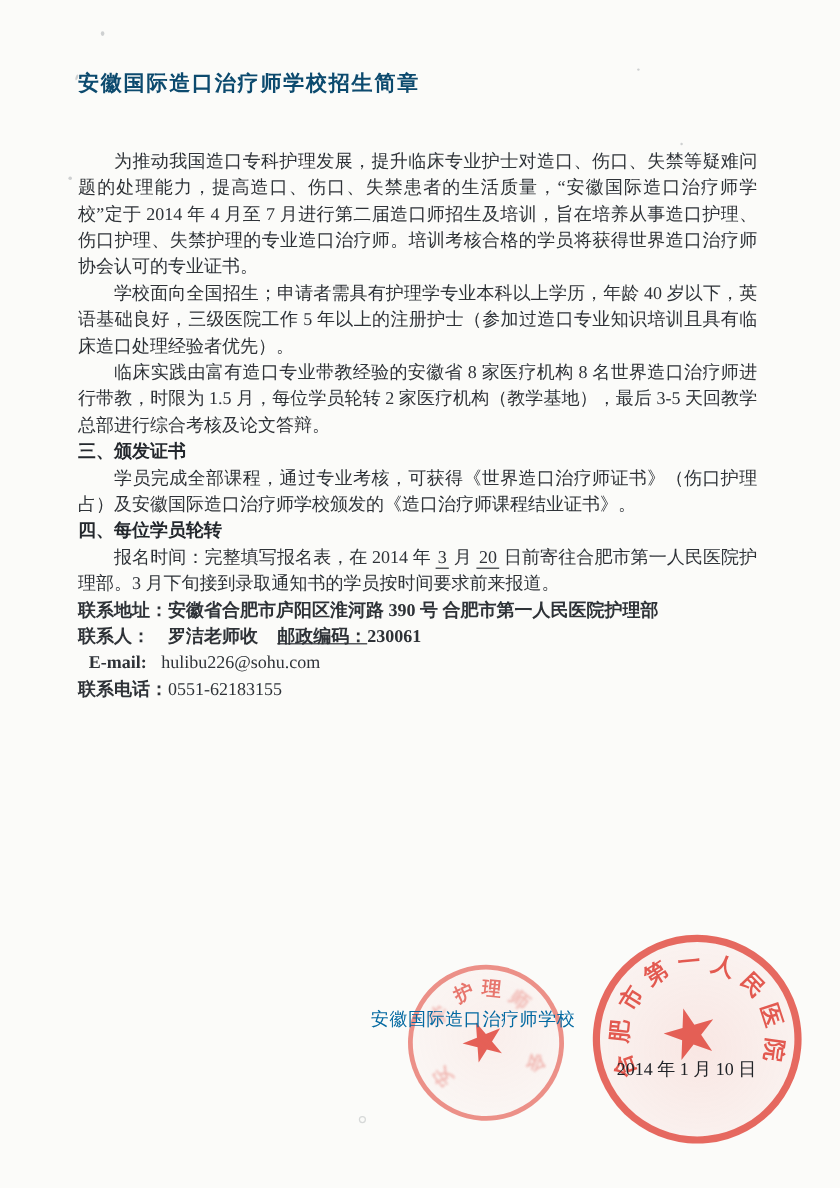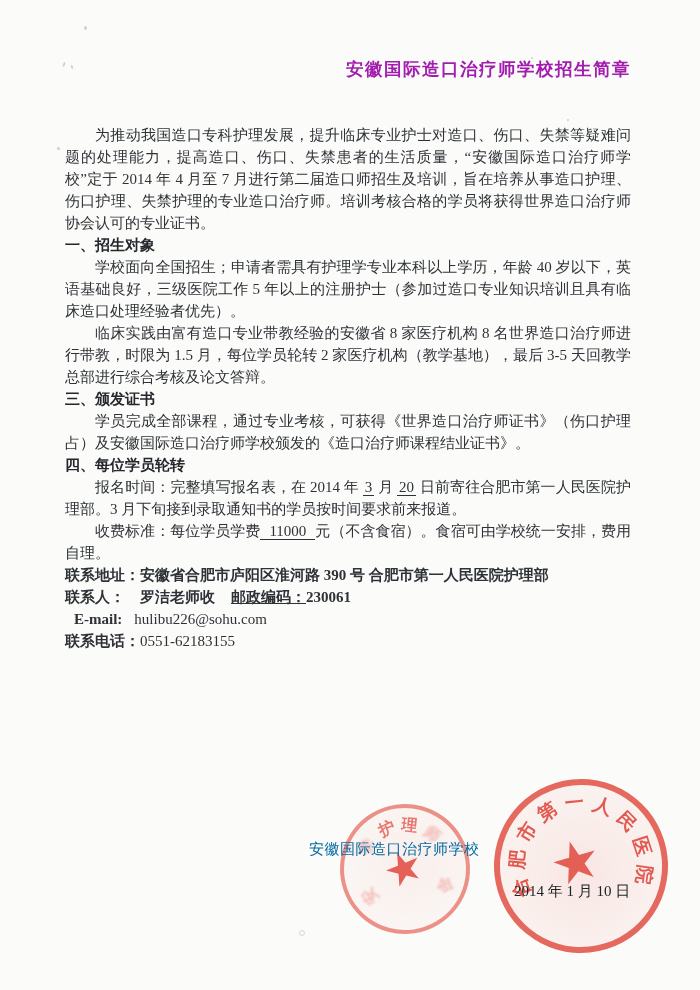--- a/index.html
+++ b/index.html
@@ -2,21 +2,21 @@
 <html><head>
 <meta charset="utf-8">
 <style>
   html,body{margin:0;padding:0;}
   body{width:700px;height:990px;position:relative;overflow:hidden;
        background:#fbfbf9;font-family:"Liberation Serif","DejaVu Serif",serif;}
   .page{position:absolute;inset:0;}
   .doc{position:absolute;left:65px;top:58px;width:566px;z-index:3;
        color:#2e3237;font-size:15px;line-height:22px;text-align:justify;}
   .title{font-family:"Liberation Sans","DejaVu Sans",sans-serif;
-         font-size:17.5px;font-weight:bold;text-align:right;color:#a21caf;
+         font-size:17.5px;font-weight:bold;text-align:left;color:#0c4a6e;
          margin:0 0 44px 0;letter-spacing:1.5px;}
   .doc p{margin:0;}
   .doc h2{font-size:15px;line-height:22px;margin:0;font-weight:bold;color:#23272c;}
   .ind{text-indent:2em;}
   .u{border-bottom:1.4px solid #2e3237;padding:0 2px;}
   .upad{padding:0 9px;}
   .b{font-weight:bold;}
   .gap-person{margin-left:15px;}
   .gap-post{margin-left:16px;text-decoration:underline;}
   .email-line{padding-left:9px;}
@@ -50,31 +50,29 @@
 </head>
 <body>
 
 <div class="page">
 
   <div class="doc">
     <h1 class="title">安徽国际造口治疗师学校招生简章</h1>
 
     <p class="ind">为推动我国造口专科护理发展，提升临床专业护士对造口、伤口、失禁等疑难问题的处理能力，提高造口、伤口、失禁患者的生活质量，“安徽国际造口治疗师学校”定于 2014 年 4 月至 7 月进行第二届造口师招生及培训，旨在培养从事造口护理、伤口护理、失禁护理的专业造口治疗师。培训考核合格的学员将获得世界造口治疗师协会认可的专业证书。</p>
 
-    <h2>一、招生对象</h2>
     <p class="ind">学校面向全国招生；申请者需具有护理学专业本科以上学历，年龄 40 岁以下，英语基础良好，三级医院工作 5 年以上的注册护士（参加过造口专业知识培训且具有临床造口处理经验者优先）。</p>
 
     <p class="ind">临床实践由富有造口专业带教经验的安徽省 8 家医疗机构 8 名世界造口治疗师进行带教，时限为 1.5 月，每位学员轮转 2 家医疗机构（教学基地），最后 3-5 天回教学总部进行综合考核及论文答辩。</p>
 
     <h2>三、颁发证书</h2>
     <p class="ind">学员完成全部课程，通过专业考核，可获得《世界造口治疗师证书》（伤口护理占）及安徽国际造口治疗师学校颁发的《造口治疗师课程结业证书》。</p>
 
     <h2>四、每位学员轮转</h2>
     <p class="ind"><span>报名时间：完整填写报名表，在 2014 年 </span><span class="u">3</span><span> 月 </span><span class="u">20</span><span> 日前寄往合肥市第一人民医院护理部。3 月下旬接到录取通知书的学员按时间要求前来报道。</span></p>
-    <p class="ind"><span>收费标准：每位学员学费</span><span class="u upad">11000</span><span>元（不含食宿）。食宿可由学校统一安排，费用自理。</span></p>
 
 
     <p><span class="b">联系地址：</span><span class="b">安徽省合肥市庐阳区淮河路 390 号 合肥市第一人民医院护理部</span></p>
     <p><span class="b">联系人：</span><span class="b gap-person">罗洁老师收</span><span class="b gap-post">邮政编码：</span><span class="b">230061</span></p>
     <p class="email-line"><span class="b">E-mail:</span><span class="gap-email">hulibu226@sohu.com</span></p>
     <p><span class="b">联系电话：</span><span>0551-62183155</span></p>
   </div>
 
   <div class="seal seal-left">
     <span class="seal-star">★</span>

